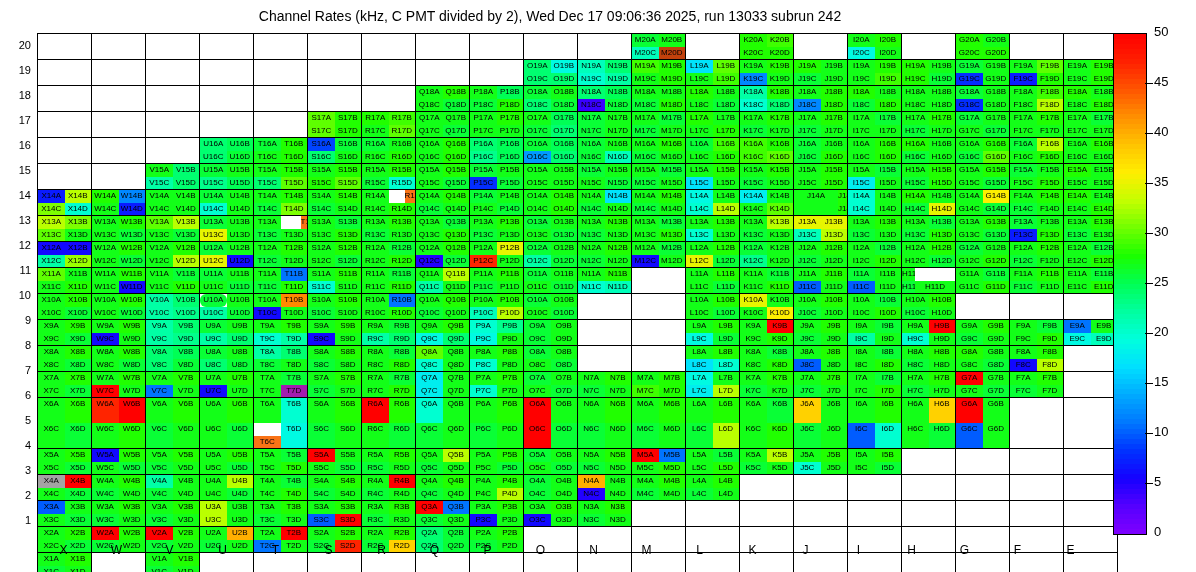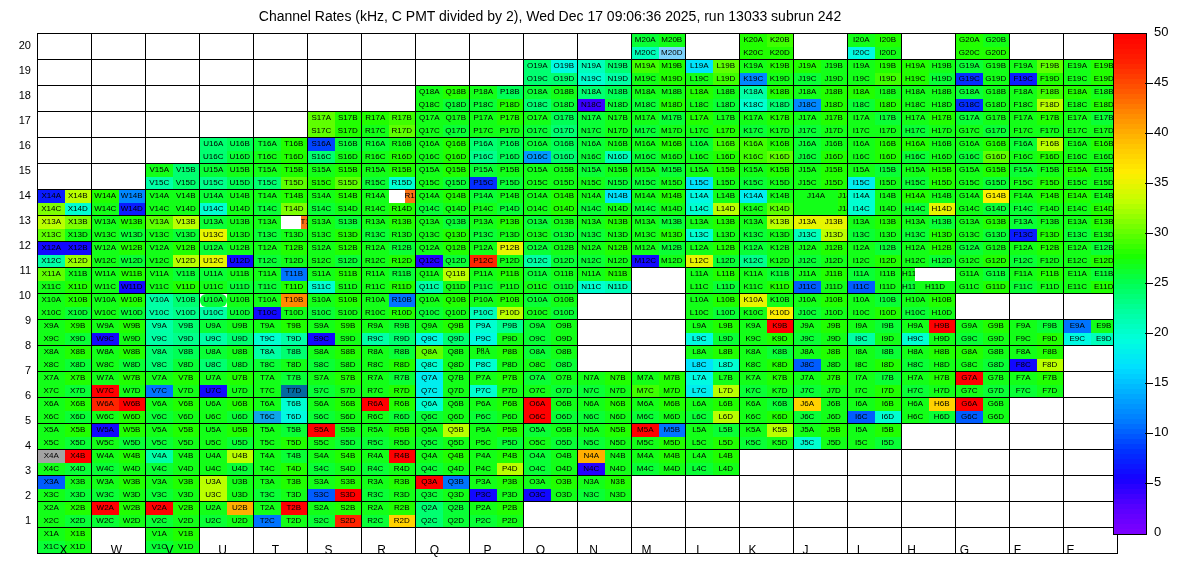--- a/index.html
+++ b/index.html
@@ -65,21 +65,21 @@
           <td class="cell empty"></td>
           <td class="cell empty"></td>
           <td class="cell empty"></td>
           <td class="cell empty"></td>
           <td class="cell empty"></td>
           <td class="cell">
             <div class="quad">
               <div class="sub" style="background: rgb(9, 255, 54);">M20A</div>
               <div class="sub" style="background: rgb(19, 255, 24);">M20B</div>
               <div class="sub" style="background: rgb(0, 255, 187);">M20C</div>
-              <div class="sub" style="background: #7dd3fc;">M20D</div>
+              <div class="sub" style="background: #c2410c;">M20D</div>
             </div>
           </td>
           <td class="cell empty"></td>
           <td class="cell">
             <div class="quad">
               <div class="sub" style="background: rgb(33, 255, 0);">K20A</div>
               <div class="sub" style="background: rgb(63, 255, 0);">K20B</div>
               <div class="sub" style="background: rgb(33, 255, 0);">K20C</div>
               <div class="sub" style="background: rgb(33, 255, 0);">K20D</div>
             </div>
@@ -1709,21 +1709,21 @@
           <td class="cell">
             <div class="quad">
               <div class="sub" style="background: rgb(94, 255, 0);">Q8A</div>
               <div class="sub" style="background: rgb(19, 255, 24);">Q8B</div>
               <div class="sub" style="background: rgb(0, 255, 209);">Q8C</div>
               <div class="sub" style="background: rgb(19, 255, 24);">Q8D</div>
             </div>
           </td>
           <td class="cell">
             <div class="quad">
-              <div class="sub" style="background: rgb(19, 255, 24); font-family: Liberation Serif, serif;">P8A</div>
+              <div class="sub" style="background: rgb(19, 255, 24);">P8A</div>
               <div class="sub" style="background: rgb(33, 255, 0);">P8B</div>
               <div class="sub" style="background: rgb(0, 255, 209);">P8C</div>
               <div class="sub" style="background: rgb(19, 255, 24);">P8D</div>
             </div>
           </td>
           <td class="cell">
             <div class="quad">
               <div class="sub" style="background: rgb(9, 255, 54);">O8A</div>
               <div class="sub" style="background: rgb(19, 255, 24);">O8B</div>
               <div class="sub" style="background: rgb(19, 255, 24);">O8C</div>
@@ -1821,21 +1821,21 @@
               <div class="sub" style="background: rgb(33, 255, 0);">U7B</div>
               <div class="sub" style="background: rgb(18, 8, 255);">U7C</div>
               <div class="sub" style="background: rgb(19, 255, 24);">U7D</div>
             </div>
           </td>
           <td class="cell">
             <div class="quad">
               <div class="sub" style="background: rgb(19, 255, 24);">T7A</div>
               <div class="sub" style="background: rgb(9, 255, 54);">T7B</div>
               <div class="sub" style="background: rgb(19, 255, 24);">T7C</div>
-              <div class="sub" style="background: #0369a1;">T7D</div>
+              <div class="sub" style="background: #a21caf;">T7D</div>
             </div>
           </td>
           <td class="cell">
             <div class="quad">
               <div class="sub" style="background: rgb(19, 255, 24);">S7A</div>
               <div class="sub" style="background: rgb(33, 255, 0);">S7B</div>
               <div class="sub" style="background: rgb(9, 255, 54);">S7C</div>
               <div class="sub" style="background: rgb(19, 255, 24);">S7D</div>
             </div>
           </td>
@@ -1975,21 +1975,21 @@
               <div class="sub" style="background: rgb(19, 255, 24);">U6A</div>
               <div class="sub" style="background: rgb(33, 255, 0);">U6B</div>
               <div class="sub" style="background: rgb(19, 255, 24);">U6C</div>
               <div class="sub" style="background: rgb(9, 255, 54);">U6D</div>
             </div>
           </td>
           <td class="cell">
             <div class="quad">
               <div class="sub" style="background: rgb(19, 255, 24);">T6A</div>
               <div class="sub" style="background: rgb(0, 255, 209);">T6B</div>
-              <div class="sub" style="background: #0ea5e9;">T6C</div>
+              <div class="sub" style="background: #f97316; margin-top: 13px;">T6C</div>
               <div class="sub" style="background: rgb(0, 250, 226);">T6D</div>
             </div>
           </td>
           <td class="cell">
             <div class="quad">
               <div class="sub" style="background: rgb(19, 255, 24);">S6A</div>
               <div class="sub" style="background: rgb(33, 255, 0);">S6B</div>
               <div class="sub" style="background: rgb(9, 255, 54);">S6C</div>
               <div class="sub" style="background: rgb(19, 255, 24);">S6D</div>
             </div>

